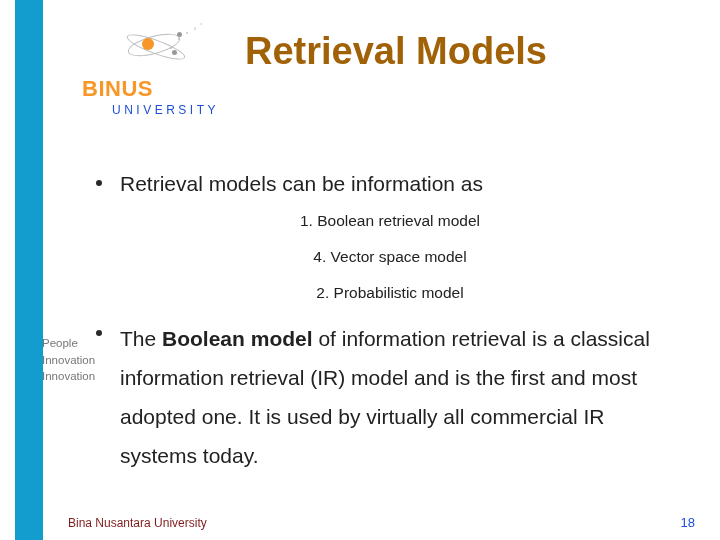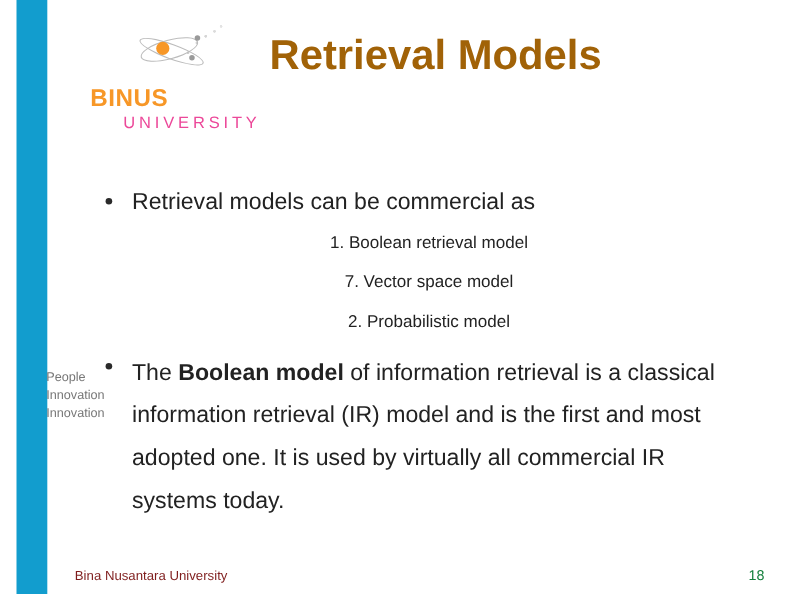--- a/index.html
+++ b/index.html
@@ -68,22 +68,22 @@
   }
   .brand-name {
     color: #f79727;
     font-weight: bold;
     font-size: 22px;
     letter-spacing: 0.5px;
     text-align: left;
     line-height: 1;
   }
   .brand-sub {
-    color: #ec4899;
-    font-size: 15px;
+    color: #1d4ed8;
+    font-size: 12px;
     letter-spacing: 3.5px;
     margin-top: 3px;
     margin-left: 30px;
     text-align: left;
   }
   .slide-title {
     position: absolute;
     left: 245px;
     top: 30px;
     font-size: 38px;
@@ -140,21 +140,21 @@
     left: 68px;
     bottom: 10px;
     font-size: 12px;
     color: #7f1d1d;
   }
   .footer-right {
     position: absolute;
     right: 25px;
     bottom: 10px;
     font-size: 13px;
-    color: #15803d;
+    color: #1d4ed8;
   }
 </style>
 </head>
 <body>
 
 <div class="sidebar-accent"></div>
 
 <div class="logo-block">
   <div class="logo-mark">
     <div class="spray"></div>
@@ -173,26 +173,26 @@
 <div class="watermark">
   <div>People</div>
   <div>Innovation</div>
   <div>Innovation</div>
 </div>
 
 <div class="content">
 
   <div class="bullet-row">
     <div class="bullet-dot"></div>
-    <div class="bullet-text">Retrieval models can be commercial as</div>
+    <div class="bullet-text">Retrieval models can be information as</div>
   </div>
 
   <div class="num-list">
     <div class="num-item">1.  Boolean retrieval model</div>
-    <div class="num-item">7.  Vector space model</div>
+    <div class="num-item">4.  Vector space model</div>
     <div class="num-item">2.  Probabilistic model</div>
   </div>
 
   <div class="bullet-row second-bullet">
     <div class="bullet-dot"></div>
     <div class="bullet-text">
       <span>The </span><b>Boolean model</b><span> of information retrieval is a classical information retrieval (IR) model and is the first and most adopted one. It is used by virtually all commercial IR systems today.</span>
     </div>
   </div>
 

